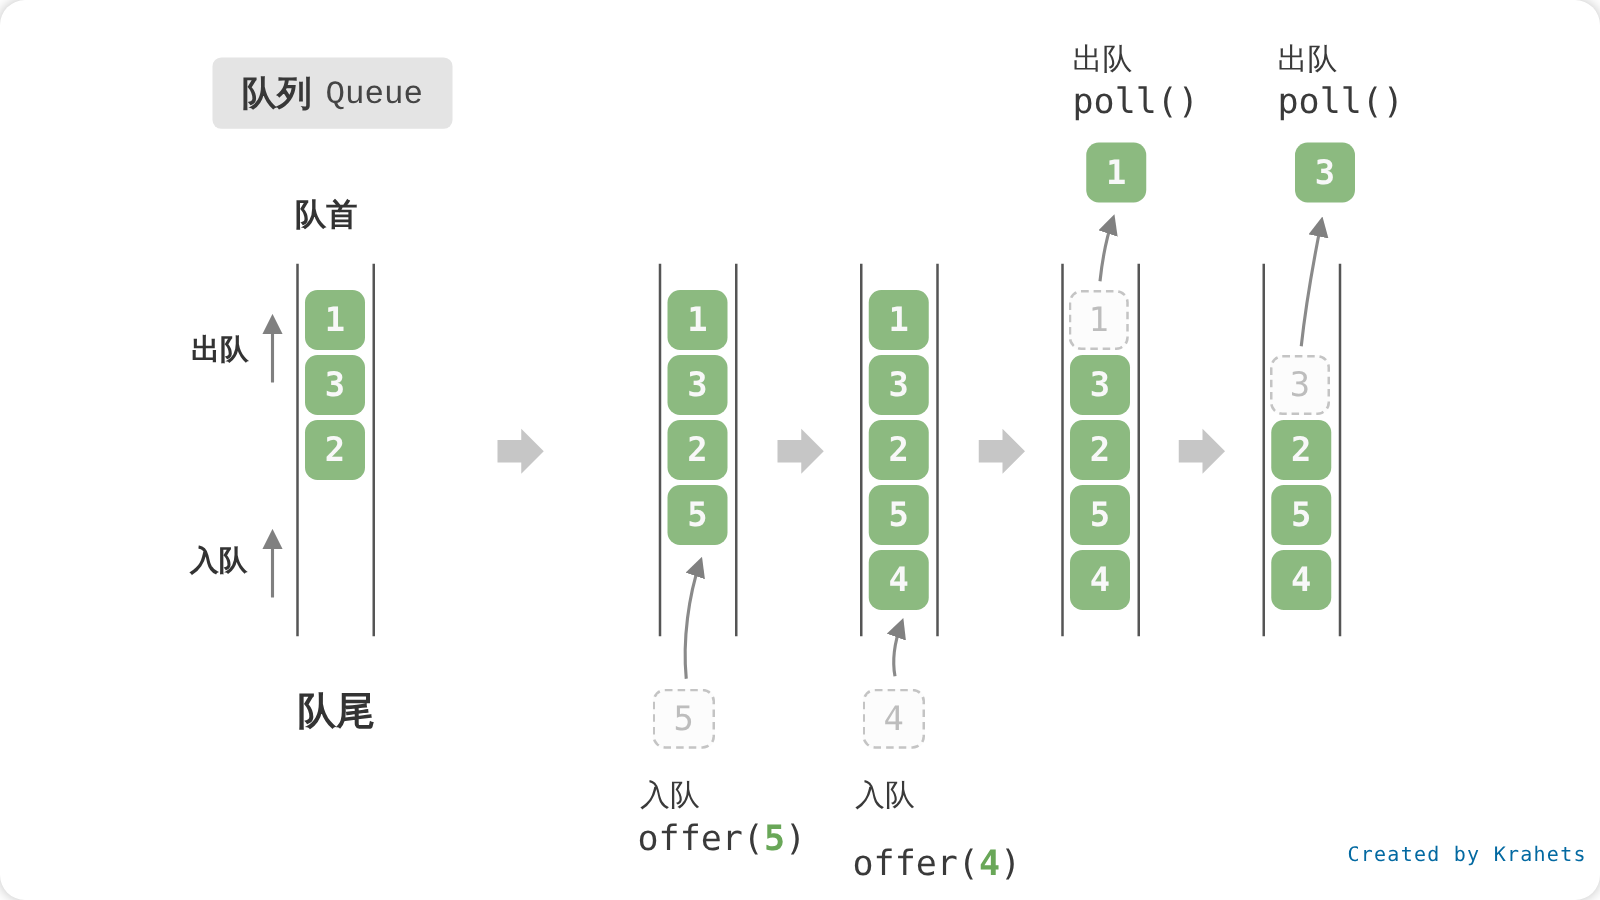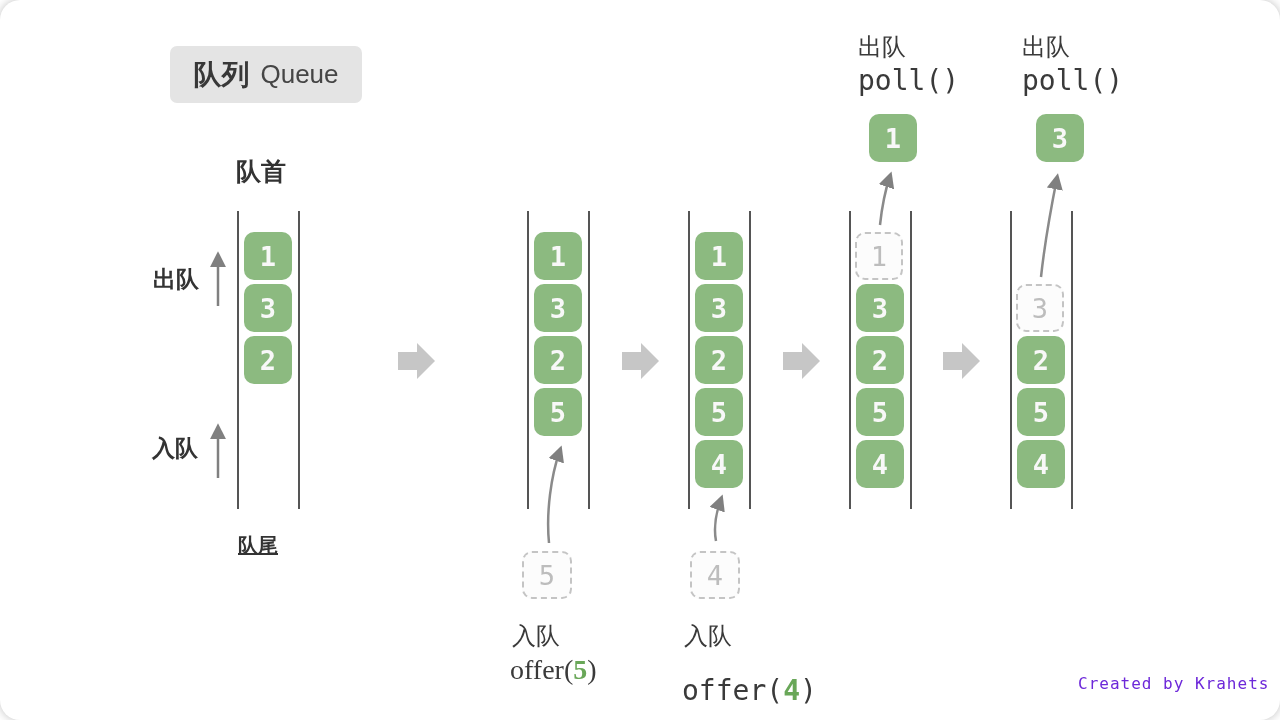--- a/index.html
+++ b/index.html
@@ -3,26 +3,26 @@
 <meta charset="utf-8">
 <style>
   html,body{margin:0;padding:0;background:#ffffff;font-family:"Liberation Sans",sans-serif;}
   .card{position:relative;width:1280px;height:720px;background:#fff;border-radius:20px;
         box-shadow:0 0 10px rgba(0,0,0,0.25);overflow:hidden;}
 
   
   .title-box{position:absolute;left:170px;top:46px;width:192px;height:57px;background:#e4e4e4;
              border-radius:7px;display:flex;align-items:center;justify-content:center;gap:11px;}
   .title-zh{font-size:28px;font-weight:bold;color:#383838;}
-  .title-en{font-family:Liberation Sans, sans-serif;font-size:26px;color:#454545;}
+  .title-en{font-family:Liberation Mono, monospace;font-size:26px;color:#454545;}
 
   
   .lbl{position:absolute;color:#333;font-weight:bold;text-align:center;}
   .lbl-front{left:236px;top:155px;font-size:25px;}
-  .lbl-rear{left:238px;top:532px;font-size:20px;text-decoration:underline;}
+  .lbl-rear{left:238px;top:548px;font-size:31px;}
   .lbl-deq{left:153px;top:264px;font-size:23px;}
   .lbl-enq{left:152px;top:433px;font-size:23px;}
 
   
   .queue{position:absolute;top:211px;width:63px;height:298px;box-sizing:border-box;
          border-left:2px solid #555;border-right:2px solid #555;}
   .q1{left:237px;} .q2{left:527px;} .q3{left:688px;} .q4{left:849px;} .q5{left:1010px;}
 
   
   .cell{position:absolute;left:5px;width:48px;height:48px;border-radius:10px;
@@ -44,26 +44,26 @@
   .out1{left:869px;top:114px;}
   .out3{left:1036px;top:114px;}
 
   
   .op-zh{position:absolute;font-size:24px;color:#3a3a3a;}
   .op-code{position:absolute;font-family:"DejaVu Sans Mono","Liberation Mono",monospace;
            font-size:28px;color:#3a3a3a;white-space:pre;}
   .arg{color:#69a758;font-weight:bold;}
   .poll1-zh{left:858px;top:31px;} .poll1-code{left:858px;top:64px;}
   .poll3-zh{left:1022px;top:31px;} .poll3-code{left:1022px;top:64px;}
-  .offer5-zh{left:512px;top:620px;} .offer5-code{left:510px;top:654px;font-family:Liberation Serif, serif;}
+  .offer5-zh{left:512px;top:620px;} .offer5-code{left:510px;top:654px;}
   .offer4-zh{left:684px;top:620px;} .offer4-code{left:682px;top:674px;}
 
   .footer{position:absolute;left:1078px;top:674px;
           font-family:"DejaVu Sans Mono","Liberation Mono",monospace;
-          font-size:16px;color:#6d28d9;letter-spacing:1px;}
+          font-size:16px;color:#0369a1;letter-spacing:1px;}
 
   .overlay{position:absolute;left:0;top:0;pointer-events:none;}
 </style>
 </head>
 <body>
 
 <div class="card">
 
   <div class="title-box">
     <span class="title-zh">队列</span>

